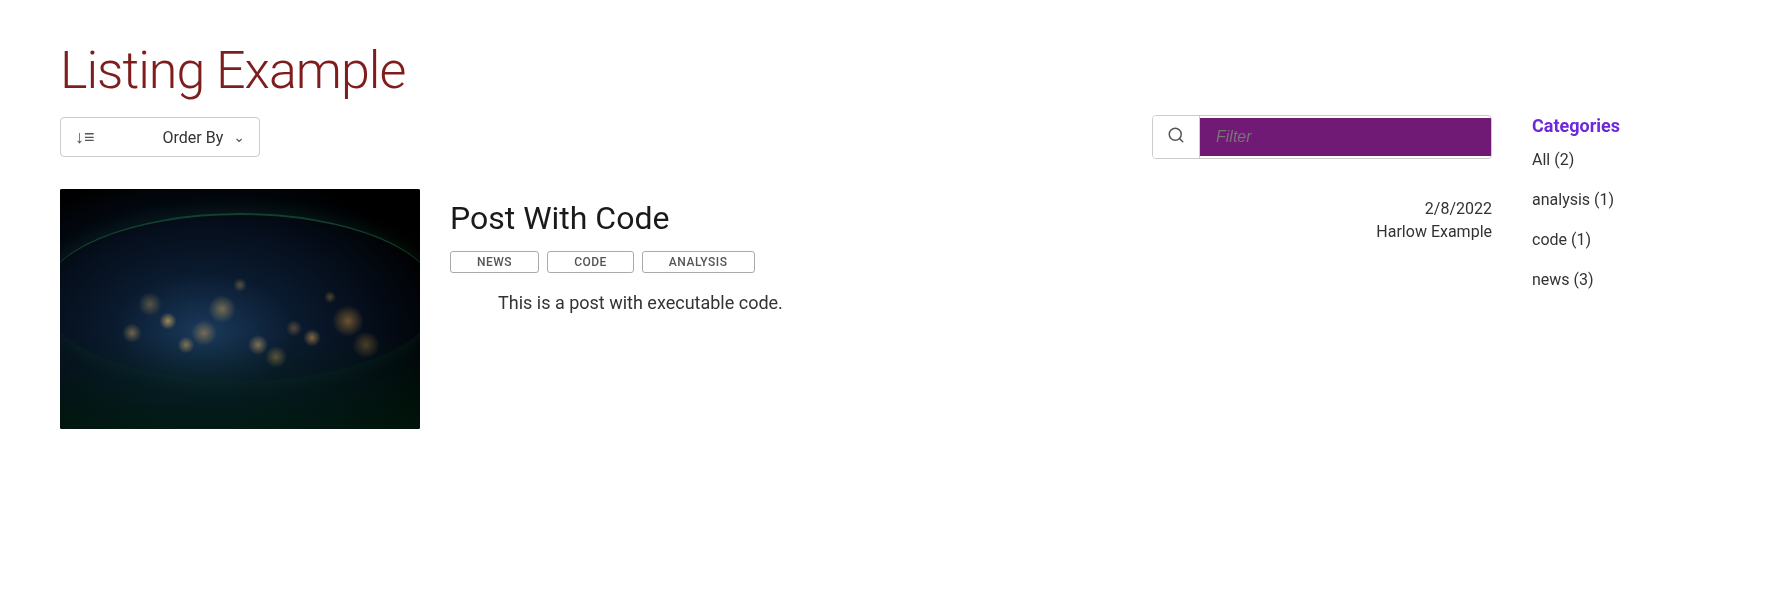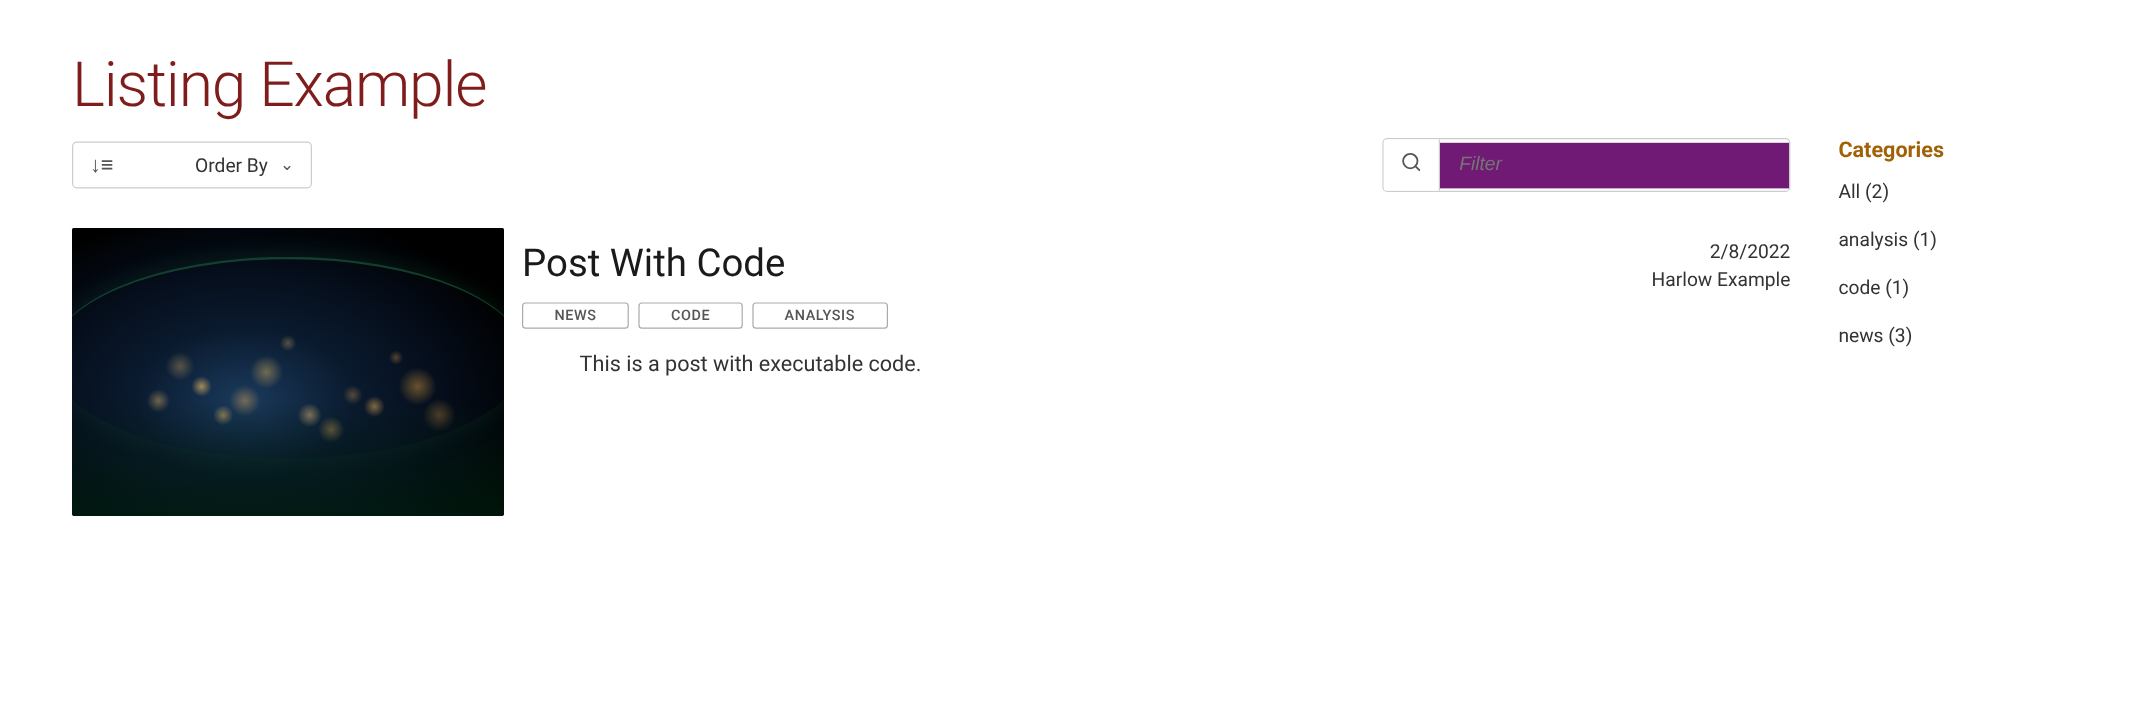--- a/index.html
+++ b/index.html
@@ -102,21 +102,21 @@
     }
 
     .post-list {
       display: flex;
       flex-direction: column;
       gap: 20px;
     }
 
     .post-item {
       display: flex;
-      gap: 15px;
+      gap: 30px;
       align-items: flex-start;
     }
 
     .post-thumbnail {
       width: 360px;
       height: 240px;
       flex-shrink: 0;
       border-radius: 2px;
       overflow: hidden;
       background: #000;
@@ -227,21 +227,21 @@
 
     .sidebar {
       width: 200px;
       flex-shrink: 0;
       padding-top: 0;
     }
 
     .sidebar-title {
       font-size: 18px;
       font-weight: 700;
-      color: #a16207;
+      color: #6d28d9;
       margin-bottom: 14px;
     }
 
     .category-list {
       list-style: none;
       display: flex;
       flex-direction: column;
       gap: 21px;
     }
 

